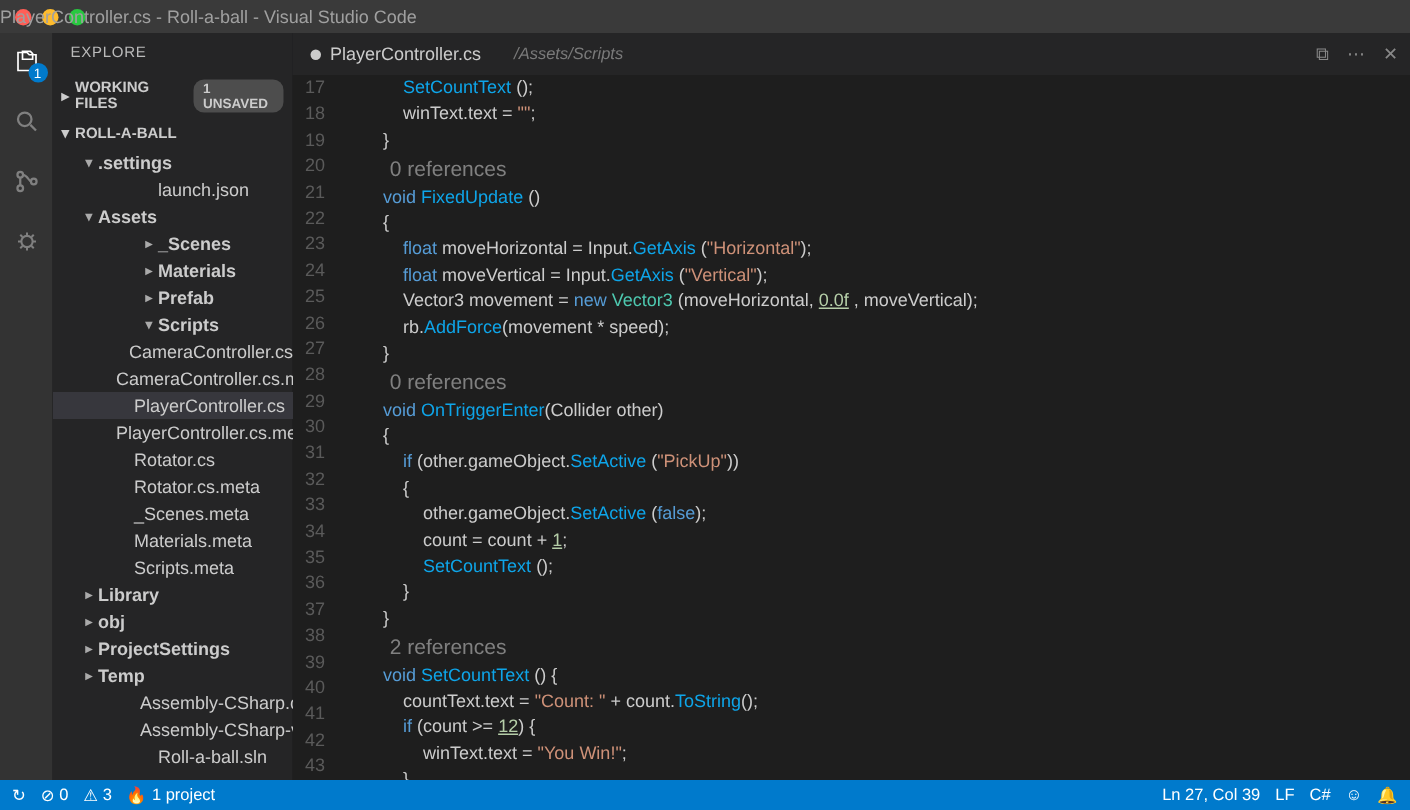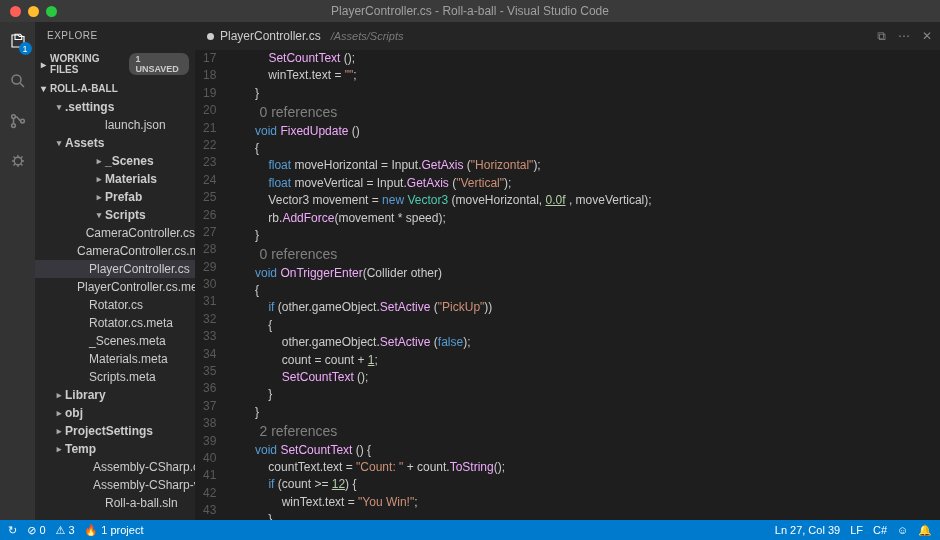--- a/index.html
+++ b/index.html
@@ -1,46 +1,46 @@
 <!DOCTYPE html>
 <html><head>
 <meta charset="utf-8">
 <style>
 * { margin: 0; padding: 0; box-sizing: border-box; font-family: -apple-system, 'Segoe UI', Arial, sans-serif; }
 body { width: 940px; height: 540px; background: #1e1e1e; color: #cccccc; font-size: 12px; overflow: hidden; }
 .titlebar { height: 22px; background: #3a3a3a; display: flex; align-items: center; position: relative; }
 .traffic { display: flex; gap: 7px; padding-left: 10px; }
 .tl { width: 11px; height: 11px; border-radius: 50%; }
 .tl.r { background: #ff5f57; } .tl.y { background: #febc2e; } .tl.g { background: #28c840; }
-.title-text { position: absolute; left: 0; right: 0; text-align: center; color: #a0a0a0; font-size: 12px; }
+.title-text { position: absolute; left: 0; right: 0; text-align: left; color: #a0a0a0; font-size: 12px; }
 .main { display: flex; height: calc(100% - 22px - 20px); }
 .activity { width: 35px; background: #333333; display: flex; flex-direction: column; align-items: center; padding-top: 8px; gap: 18px; }
 .act-icon { width: 22px; height: 22px; color: #808080; display: flex; align-items: center; justify-content: center; position: relative; }
 .act-icon.active { color: #ffffff; }
 .badge { position: absolute; bottom: -3px; right: -3px; background: #007acc; color: #fff; border-radius: 8px; font-size: 9px; min-width: 13px; height: 13px; display: flex; align-items: center; justify-content: center; }
 .sidebar { width: 160px; background: #252526; display: flex; flex-direction: column; overflow: hidden; }
 .sb-head { padding: 8px 12px; color: #bbbbbb; font-size: 10px; letter-spacing: 0.5px; }
 .sb-section { padding: 4px 6px; color: #cccccc; font-size: 10px; font-weight: 600; display: flex; align-items: center; gap: 4px; }
 .sb-badge { background: #4d4d4d; color: #ccc; border-radius: 7px; padding: 1px 6px; font-size: 9px; }
 .tree { overflow-y: auto; flex: 1; font-size: 12px; }
 .tree-item { padding: 2px 0; color: #cccccc; display: flex; align-items: center; white-space: nowrap; cursor: pointer; }
 .tree-item.folder { font-weight: 600; }
 .tree-item.selected { background: #37373d; }
 .tree-item .chev { width: 12px; display: inline-block; text-align: center; color: #aaa; font-size: 9px; } .p1 { padding-left: 18px; } .p2 { padding-left: 30px; margin-left: 28px; } .p3 { padding-left: 42px; }
 .editor { flex: 1; background: #1e1e1e; display: flex; flex-direction: column; }
 .tabbar { height: 28px; background: #252526; display: flex; align-items: center; justify-content: space-between; padding-right: 8px; }
 .tab { display: flex; align-items: center; gap: 6px; padding: 0 12px; height: 100%; color: #cccccc; font-size: 12px; }
 .dirty { width: 7px; height: 7px; border-radius: 50%; background: #cccccc; }
-.tab-path { color: #7a7a7a; font-style: italic; font-size: 11px; margin-left: 4px; }
+.tab-path { color: #7a7a7a; font-style: italic; font-size: 11px; margin-left: 16px; }
 .tabicons { display: flex; gap: 12px; color: #888; }
 .code { flex: 1; display: flex; font-family: Menlo, Consolas, monospace; font-size: 12px; overflow: auto; line-height: 1.45; }
 .gutter { text-align: right; padding-right: 12px; padding-left: 8px; color: #5a5a5a; user-select: none; }
 .lines { flex: 1; padding-right: 8px; }
 .line { white-space: pre; }
-.kw { color: #569cd6; } .str { color: #ce9178; } .num { color: #b5cea8; text-decoration: underline; } .fn { color: #f0abfc; } .typ { color: #4ec9b0; } .ann { color: #808080; font-size: 14px; }
+.kw { color: #569cd6; } .str { color: #ce9178; } .num { color: #b5cea8; text-decoration: underline; } .fn { color: #0ea5e9; } .typ { color: #4ec9b0; } .ann { color: #808080; font-size: 14px; }
 .statusbar { height: 20px; background: #007acc; color: #ffffff; display: flex; align-items: center; justify-content: space-between; padding: 0 8px; font-size: 11px; }
 .sb-left, .sb-right { display: flex; gap: 10px; align-items: center; }
 .sb-item { display: flex; align-items: center; gap: 3px; }
 svg { width: 18px; height: 18px; }
 </style>
 </head>
 <body>
 
 <div class="titlebar">
   <div class="traffic">

